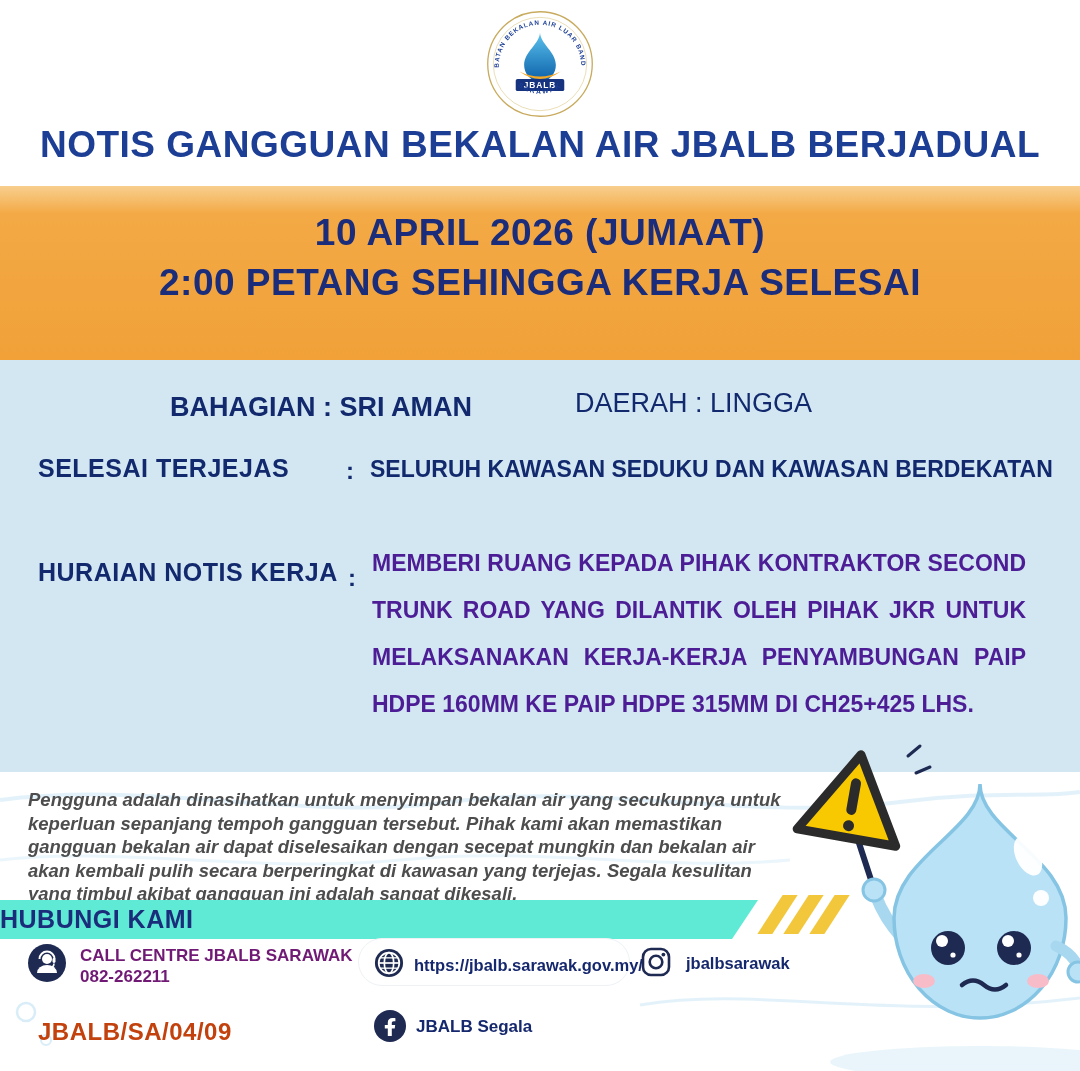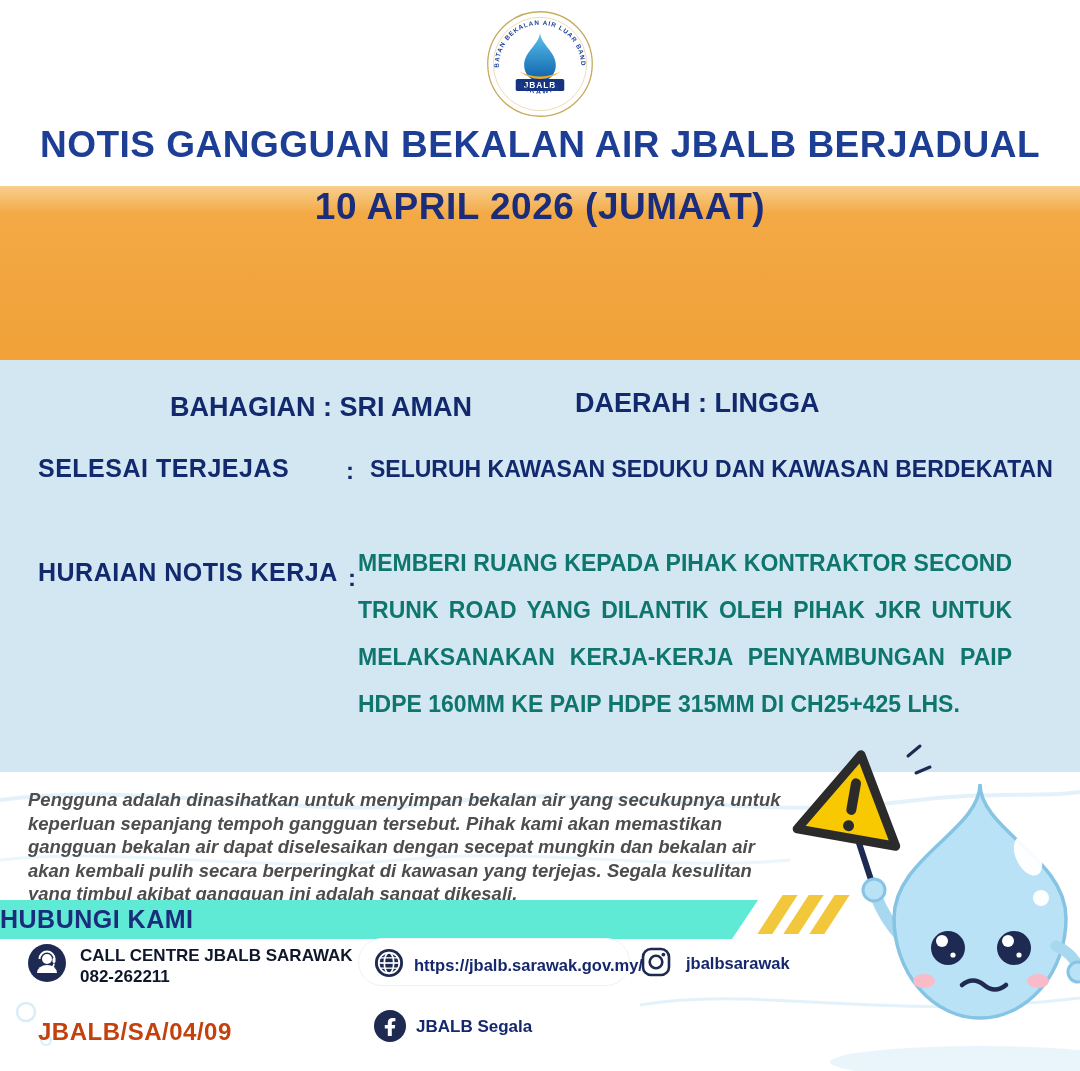--- a/index.html
+++ b/index.html
@@ -14,52 +14,52 @@
   .ring-text { font-size:6.8px; font-weight:bold; letter-spacing:1px; fill:#1c3e95; }
   .ring-text-bot { font-size:7.2px; font-weight:bold; letter-spacing:2px; fill:#1c3e95; }
   .logo-name { font-size:9px; font-weight:bold; letter-spacing:1px; fill:#ffffff; }
 
   .title { position:absolute; top:124px; left:0; width:100%; text-align:center;
            font-size:37px; font-weight:bold; color:#1c3e95; letter-spacing:.5px; z-index:2; }
 
   .orange-band { position:absolute; top:186px; left:0; width:100%; height:174px; z-index:1;
                  background:linear-gradient(180deg,#f8cf8e 0%, #f3a945 16%, #f1a138 100%); }
   .band-line { text-align:center; font-size:37px; font-weight:bold; color:#1b2d7a; letter-spacing:.5px; }
-  .band-line.first { }
+  .band-line.first { padding-top:26px; }
   .band-line.second { padding-top:8px; }
 
   .info { position:absolute; top:360px; left:0; width:100%; height:412px; background:#d3e7f3; z-index:1; }
   .bahagian { position:absolute; left:170px; top:32px;  font-size:27px; font-weight:bold; color:#122a6d; }
-  .daerah   { position:absolute; left:575px; top:28px;  font-size:27px; font-weight:bold; color:#122a6d; }
+  .daerah   { position:absolute; left:575px; top:28px;  font-size:27px; font-weight:normal; color:#122a6d; }
   .kawasan-label { position:absolute; left:38px;  top:94px;  font-size:25px; font-weight:bold; color:#122a6d; letter-spacing:.5px; }
   .kawasan-colon { position:absolute; left:346px; top:97px;  font-size:24px; font-weight:bold; color:#122a6d; }
   .kawasan-value { position:absolute; left:370px; top:96px;  font-size:23px; font-weight:bold; color:#122a6d; }
   .huraian-label { position:absolute; left:38px;  top:198px; font-size:25px; font-weight:bold; color:#122a6d; letter-spacing:.5px; }
   .huraian-colon { position:absolute; left:348px; top:204px; font-size:24px; font-weight:bold; color:#122a6d; }
-  .huraian-value { position:absolute; left:358px; top:180px; width:654px; font-size:23px; font-weight:bold;
-                   color:#0f766e; line-height:47px; text-align:justify; }
+  .huraian-value { position:absolute; left:372px; top:180px; width:654px; font-size:23px; font-weight:bold;
+                   color:#4c1d95; line-height:47px; text-align:justify; }
 
   .bottom { position:absolute; top:772px; left:0; width:100%; height:318px; z-index:1; }
   .advisory { position:absolute; left:28px; top:16px; width:762px;
               font-size:18.5px; font-style:italic; font-weight:bold; color:#4d4d4d; line-height:23.5px; }
 
   .banner { position:absolute; left:0; top:128px; width:758px; height:39px; background:#5eead4;
             clip-path:polygon(0 0, 100% 0, calc(100% - 26px) 100%, 0 100%);
             display:flex; align-items:center; justify-content:flex-start;
             font-size:25px; font-weight:bold; color:#1b2d7a; letter-spacing:.5px; }
   .stripe { position:absolute; top:123px; width:15px; height:39px; background:#f3c73b; transform:skewX(-33deg); }
   .stripe.s1 { left:770px; } .stripe.s2 { left:796px; } .stripe.s3 { left:822px; }
 
   .icon { position:absolute; }
   .call-icon  { left:28px;  top:172px; width:38px; height:38px; }
   .globe-icon { left:374px; top:176px; width:30px; height:30px; }
   .ig-icon    { left:640px; top:174px; width:32px; height:32px; }
   .fb-icon    { left:374px; top:238px; width:32px; height:32px; }
 
-  .call-text { position:absolute; left:80px; top:173px; font-size:17px; font-weight:bold; color:#0f172a; line-height:21px; }
+  .call-text { position:absolute; left:80px; top:173px; font-size:17px; font-weight:bold; color:#701a75; line-height:21px; }
   .web-pill  { position:absolute; left:358px; top:166px; width:272px; height:48px; background:#ffffff;
                border:1px solid #eef2f5; border-radius:24px; }
   .web-text  { position:absolute; left:414px; top:184px; font-size:16.5px; font-weight:bold; color:#16286d;text-align:right; }
   .ig-text   { position:absolute; left:686px; top:182px; font-size:16.5px; font-weight:bold; color:#16286d; }
   .fb-text   { position:absolute; left:416px; top:245px; font-size:17px;  font-weight:bold; color:#16286d; }
   .ref       { position:absolute; left:38px;  top:246px; font-size:24px; font-weight:bold; color:#c2410c; letter-spacing:.5px; }
 
   .mascot { position:absolute; left:756px; top:726px; width:324px; height:336px; z-index:5; }
 </style>
 </head>
@@ -92,20 +92,21 @@
     <path d="M38,68 Q60,84 82,68 Q60,79 38,68 Z" fill="#f5a623"></path>
     <rect x="34" y="76" width="52" height="13" rx="2" fill="#16337f"></rect>
     <text class="logo-name" x="60" y="86" text-anchor="middle">JBALB</text>
     <text class="ring-text-bot"><textPath href="#arcBot" startOffset="50%" text-anchor="middle">SARAWAK</textPath></text>
   </svg>
 
   <h1 class="title">NOTIS GANGGUAN BEKALAN AIR JBALB BERJADUAL</h1>
 
   <div class="orange-band">
     <div class="band-line first">10 APRIL 2026 (JUMAAT)</div>
+    <div class="band-line second">2:00 PETANG SEHINGGA KERJA SELESAI</div>
   </div>
 
   <div class="info">
     <div class="bahagian">BAHAGIAN : SRI AMAN</div>
     <div class="daerah">DAERAH : LINGGA</div>
 
     <div class="kawasan-label">SELESAI TERJEJAS</div>
     <div class="kawasan-colon">:</div>
     <div class="kawasan-value">SELURUH KAWASAN SEDUKU DAN KAWASAN BERDEKATAN</div>
 

